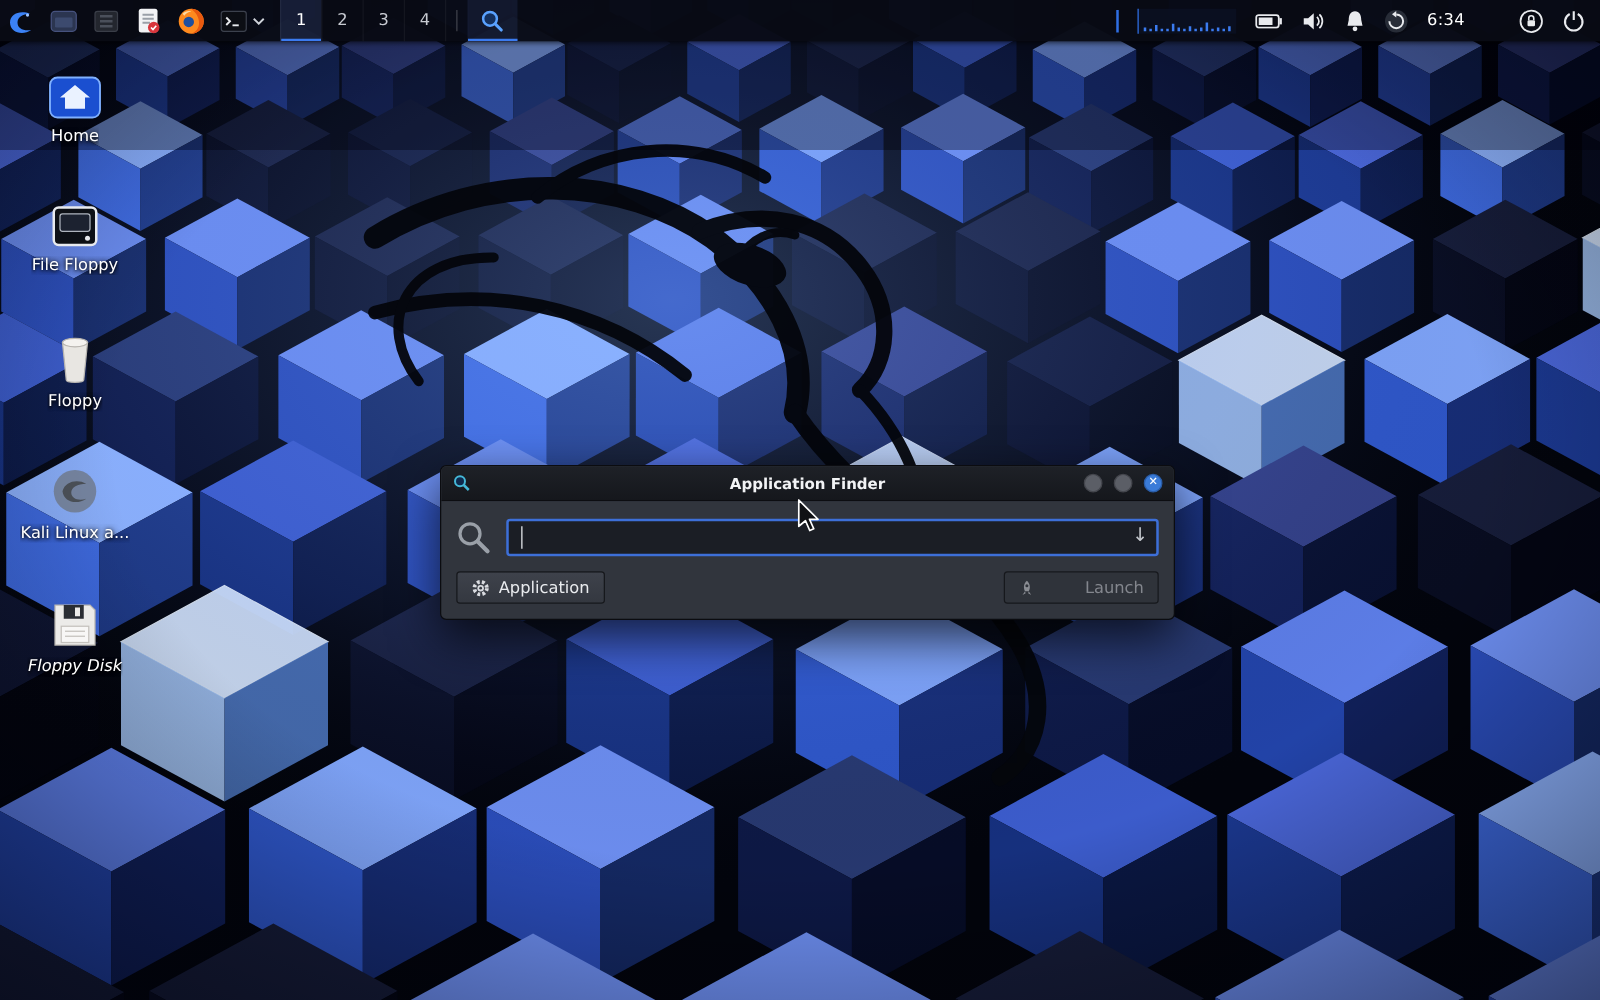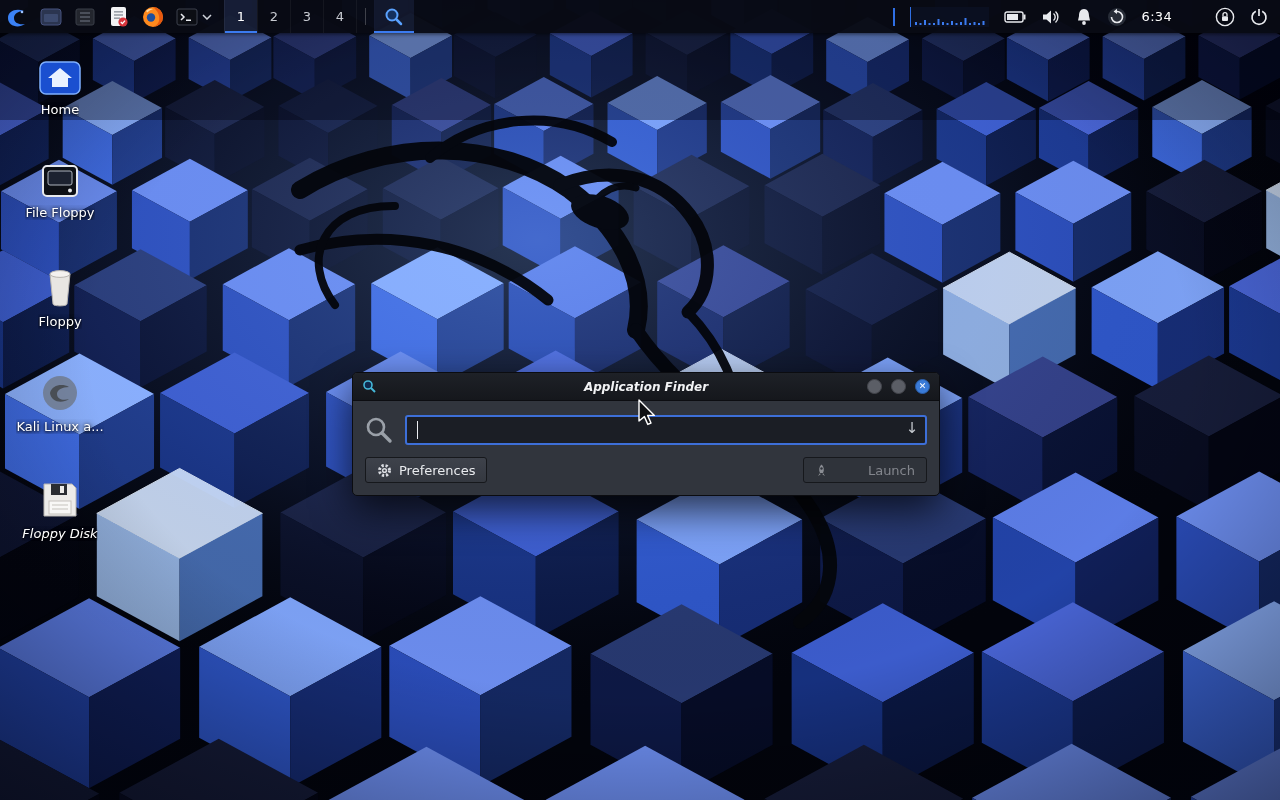--- a/index.html
+++ b/index.html
@@ -51,21 +51,21 @@
   }
   
   .finder{
     position:absolute;left:352px;top:372px;width:586px;z-index:60;
     background:#31353d;border:1px solid #0b0c10;border-radius:5px;
     box-shadow:0 14px 38px rgba(0,0,0,.7);
   }
   .titlebar{
     height:27px;background:linear-gradient(#1e2127,#15171c);
     border-radius:4px 4px 0 0;display:flex;align-items:center;
-    padding:0 9px;position:relative;border-bottom:1px solid #0c0d11;font-style:italic;
+    padding:0 9px;position:relative;border-bottom:1px solid #0c0d11;
   }
   .title{
     position:absolute;left:0;right:0;text-align:center;
     color:#f2f3f5;font-weight:bold;font-size:12px;pointer-events:none;
   }
   .controls{margin-left:auto;display:flex;gap:9px;z-index:2;}
   .ctrl{width:15px;height:15px;border-radius:50%;background:#5b5e66;border:1px solid #44464d;box-sizing:border-box;}
   .ctrl.close{
     background:#3a7bd8;border-color:#2a5da8;color:#fff;display:flex;
     align-items:center;justify-content:center;font-size:9px;font-weight:bold;line-height:1;
@@ -734,21 +734,21 @@
       </div>
     </div>
 
     <div class="btn-row">
       <div class="btn">
         <svg width="15" height="15" viewBox="0 0 15 15">
           <circle cx="7.5" cy="7.5" r="5" fill="none" stroke="#d9dbe0" stroke-width="3" stroke-dasharray="2.2 1.8"></circle>
           <circle cx="7.5" cy="7.5" r="2.6" fill="#d9dbe0"></circle>
           <circle cx="7.5" cy="7.5" r="1.1" fill="#34383f"></circle>
         </svg>
-        <span>Preferences</span>
+        <span>Application</span>
       </div>
       <div class="btn launch disabled">
         <svg width="13" height="13" viewBox="0 0 13 13">
           <path d="M6.5 0.5 C9 2.5 9.5 6 8 9 H5 C3.5 6 4 2.5 6.5 0.5Z" fill="#8a8d93"></path>
           <path d="M5 9 L3 12 L5.5 10.5 Z M8 9 L10 12 L7.5 10.5 Z" fill="#8a8d93"></path>
           <circle cx="6.5" cy="4.5" r="1.2" fill="#2f333a"></circle>
         </svg>
         <span>Launch</span>
       </div>
     </div>

